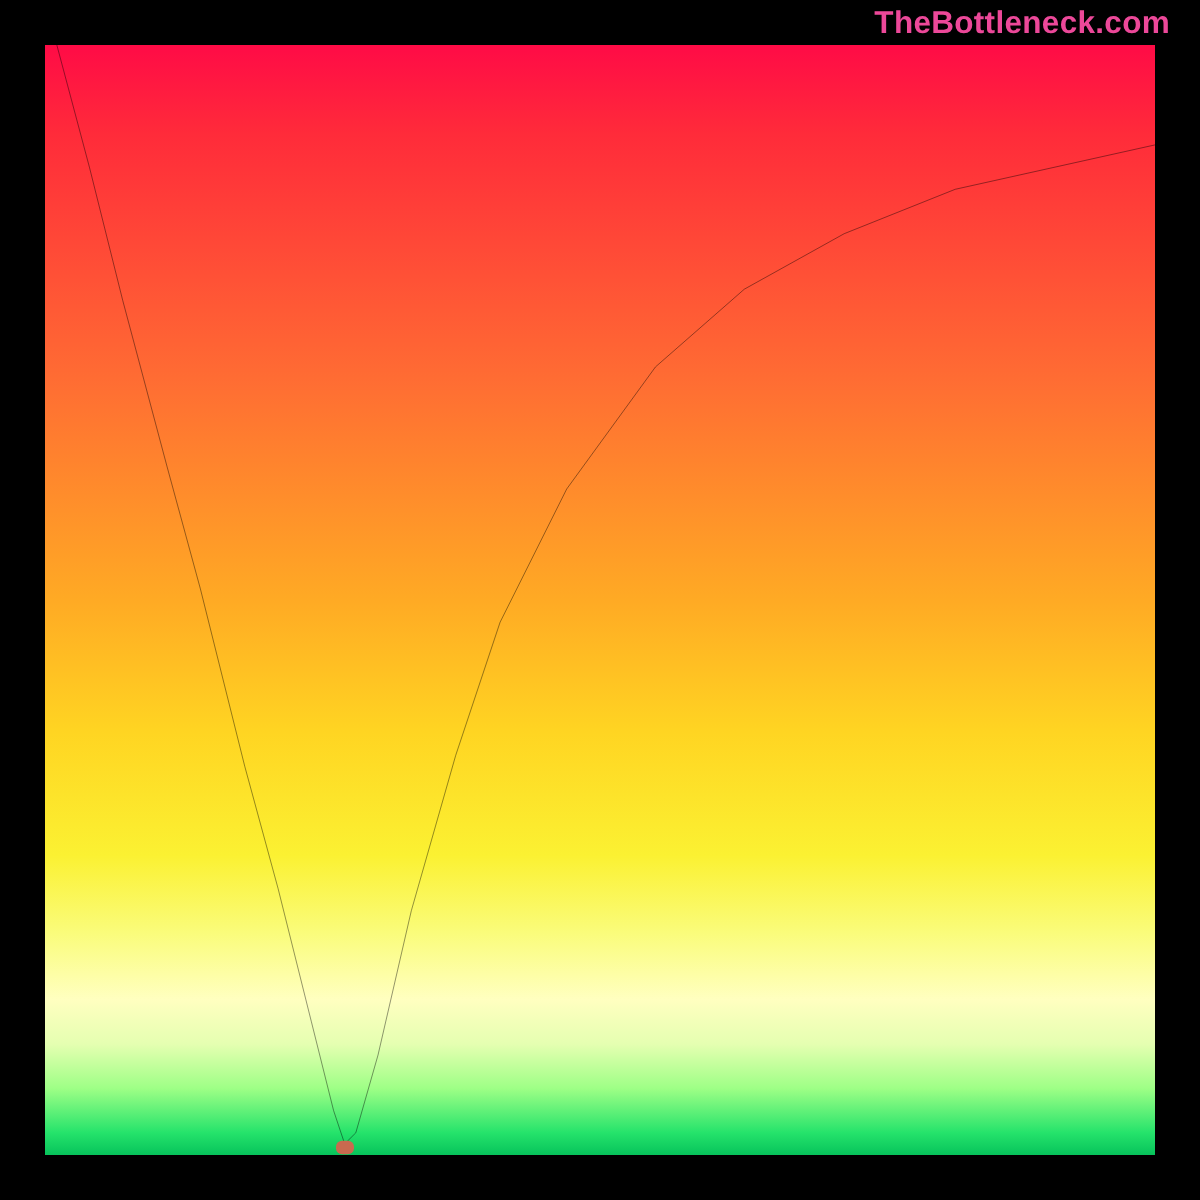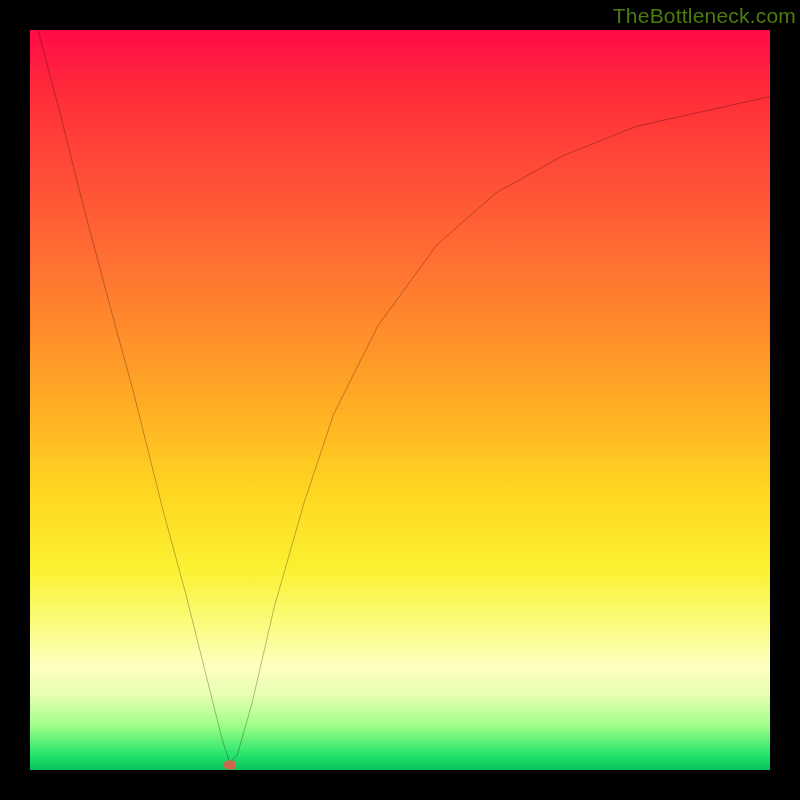--- a/index.html
+++ b/index.html
@@ -49,24 +49,24 @@
   .marker {
     position: absolute;
     width: 12px;
     height: 9px;
     border-radius: 4px;
     transform: translate(-50%, -50%);
   }
   .watermark {
     position: absolute;
     top: 4px;
-    right: 4px;
-    color: #4d7c0f;
+    right: 20px;
+    color: #ec4899;
     font-size: 21px;
-    font-weight: 400;
+    font-weight: 700;
     letter-spacing: 0.2px;
   }
 </style>
 </head>
 <body>
 
 <div class="frame">
 
   <div class="plot-area">
 

